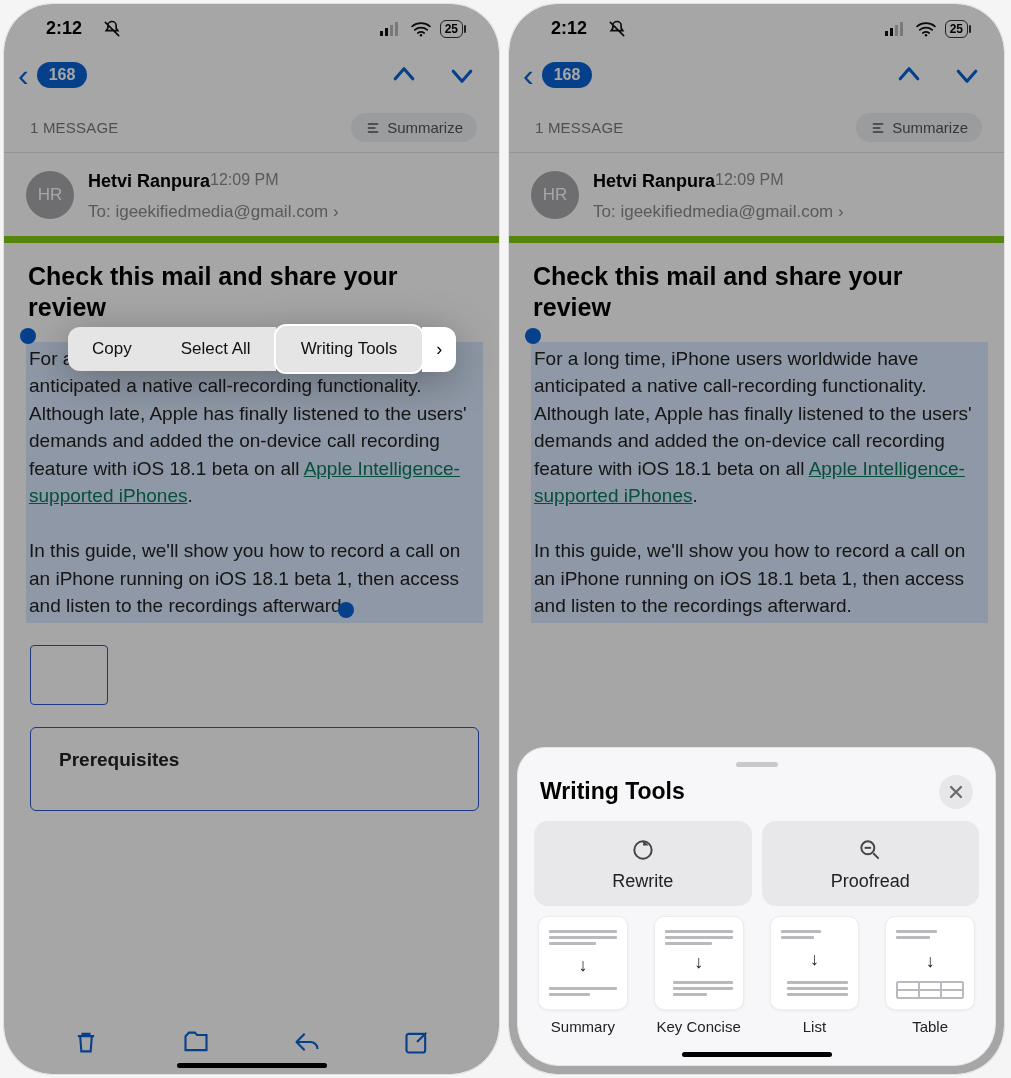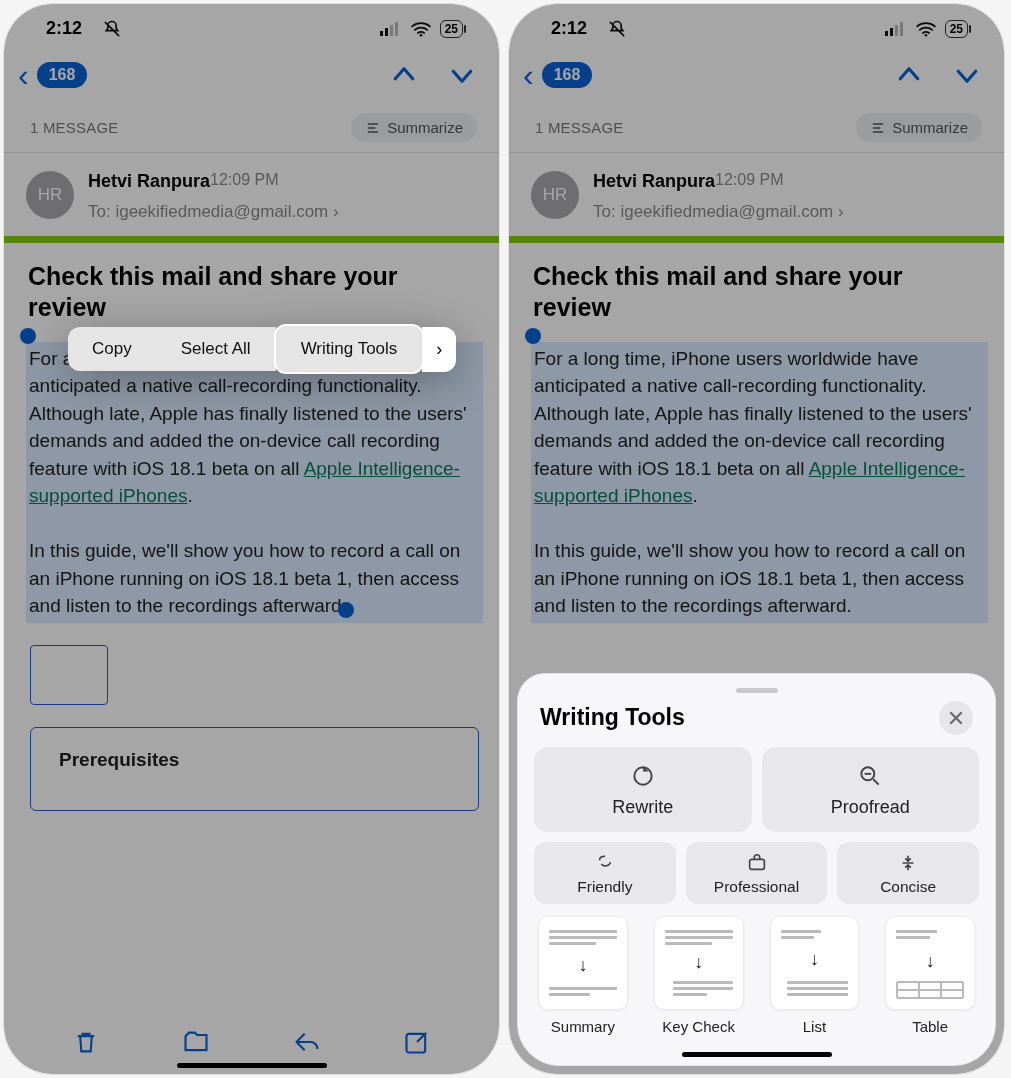--- a/index.html
+++ b/index.html
@@ -420,41 +420,20 @@
       <div class="tool-btn">
         <svg class="icon icon-lg" viewBox="0 0 24 24">
             <circle cx="10" cy="10" r="6"></circle>
             <path d="M15 15l5 5"></path>
             <path d="M7 10h6"></path>
           </svg>
         <span>Proofread</span>
       </div>
     </div>
 
-    <div class="row3">
-      <div class="tone-btn">
-        <svg class="icon" viewBox="0 0 24 24">
-            <path d="M8 13c3 4 9 2 10-2M6 9c0-3 3-5 6-4"></path>
-          </svg>
-        <span>Friendly</span>
-      </div>
-      <div class="tone-btn">
-        <svg class="icon" viewBox="0 0 24 24">
-            <rect x="4" y="8" width="16" height="11" rx="2"></rect>
-            <path d="M9 8V6a3 3 0 0 1 6 0v2"></path>
-          </svg>
-        <span>Professional</span>
-      </div>
-      <div class="tone-btn">
-        <svg class="icon" viewBox="0 0 24 24">
-            <path d="M12 4v6M12 20v-6M6 12h12M9 7l3 3 3-3M9 17l3-3 3 3"></path>
-          </svg>
-        <span>Concise</span>
-      </div>
-    </div>
 
     <div class="row4">
       <div class="fmt">
         <div class="fmt-card">
           <div class="fmt-lines">
               <div></div>
               <div></div>
               <div style="width:70%"></div>
             </div>
           <div class="fmt-arrow">↓</div>
@@ -472,21 +451,21 @@
               <div></div>
               <div style="width:70%"></div>
             </div>
           <div class="fmt-arrow">↓</div>
           <div class="fmt-lines">
               <div style="margin-left:8px"></div>
               <div style="margin-left:8px"></div>
               <div style="margin-left:8px;width:50%"></div>
             </div>
         </div>
-        <span class="lbl">Key Check</span>
+        <span class="lbl">Key Concise</span>
       </div>
       <div class="fmt">
         <div class="fmt-card">
           <div class="fmt-lines">
               <div style="width:60%"></div>
               <div style="width:50%"></div>
             </div>
           <div class="fmt-arrow">↓</div>
           <div class="fmt-lines">
               <div style="margin-left:6px"></div>

